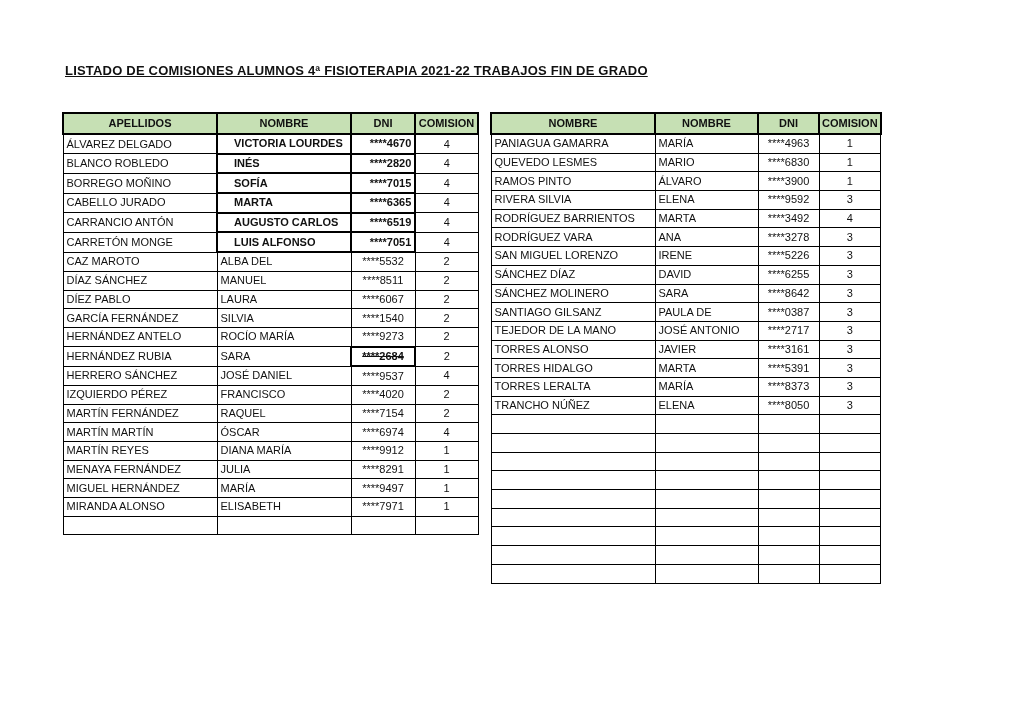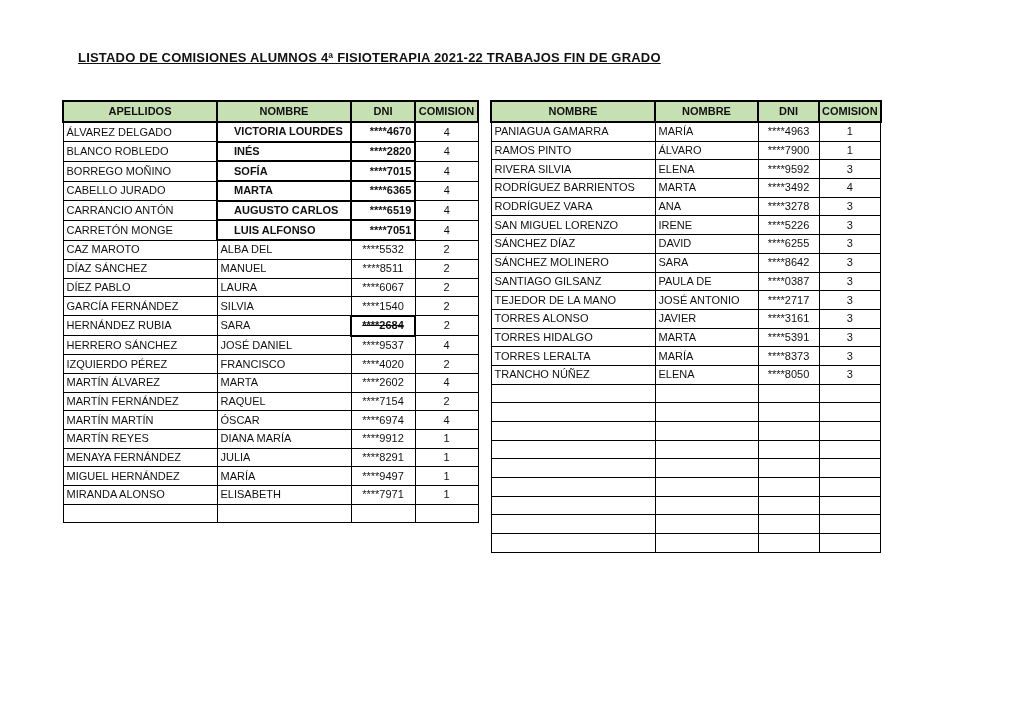--- a/index.html
+++ b/index.html
@@ -14,31 +14,30 @@
   }
   .page {
     position: relative;
     width: 1024px;
     height: 724px;
     background: #ffffff;
   }
   .doc-title {
     position: absolute;
     left: 65px;
-    top: 50px;
+    top: 63px;
     font-size: 13px;
     font-weight: bold;
     text-decoration: underline;
     letter-spacing: 0.2px;
     white-space: nowrap;
-    margin-left: 13px;
   }
   table.roster {
     position: absolute;
-    top: 100px;
+    top: 112px;
     border-collapse: collapse;
     table-layout: fixed;
     font-size: 11px;
     line-height: 1;
   }
   table.roster.left  { left: 62px; }
   table.roster.right { left: 490px; }
   table.roster th {
     border: 2px solid #000000;
     font-weight: bold;
@@ -154,42 +153,42 @@
           <td class="c">****6067</td>
           <td class="c">2</td>
         </tr>
         <tr>
           <td>GARCÍA FERNÁNDEZ</td>
           <td>SILVIA</td>
           <td class="c">****1540</td>
           <td class="c">2</td>
         </tr>
         <tr>
+          <td>HERNÁNDEZ ANTELO</td>
+          <td>ROCÍO MARÍA</td>
+          <td class="c">****9273</td>
+          <td class="c">2</td>
+        </tr>
+        <tr>
           <td>HERNÁNDEZ RUBIA</td>
           <td>SARA</td>
           <td class="c strike">****2684</td>
           <td class="c">2</td>
         </tr>
         <tr>
           <td>HERRERO SÁNCHEZ</td>
           <td>JOSÉ DANIEL</td>
           <td class="c">****9537</td>
           <td class="c">4</td>
         </tr>
         <tr>
           <td>IZQUIERDO PÉREZ</td>
           <td>FRANCISCO</td>
           <td class="c">****4020</td>
           <td class="c">2</td>
-        </tr>
-        <tr>
-          <td>MARTÍN ÁLVAREZ</td>
-          <td>MARTA</td>
-          <td class="c">****2602</td>
-          <td class="c">4</td>
         </tr>
         <tr>
           <td>MARTÍN FERNÁNDEZ</td>
           <td>RAQUEL</td>
           <td class="c">****7154</td>
           <td class="c">2</td>
         </tr>
         <tr>
           <td>MARTÍN MARTÍN</td>
           <td>ÓSCAR</td>
@@ -245,23 +244,29 @@
       </tr>
     </thead>
     <tbody>
         <tr>
           <td>PANIAGUA GAMARRA</td>
           <td>MARÍA</td>
           <td class="c">****4963</td>
           <td class="c">1</td>
         </tr>
         <tr>
+          <td>QUEVEDO LESMES</td>
+          <td>MARIO</td>
+          <td class="c">****6830</td>
+          <td class="c">1</td>
+        </tr>
+        <tr>
           <td>RAMOS PINTO</td>
           <td>ÁLVARO</td>
-          <td class="c">****7900</td>
+          <td class="c">****3900</td>
           <td class="c">1</td>
         </tr>
         <tr>
           <td>RIVERA SILVIA</td>
           <td>ELENA</td>
           <td class="c">****9592</td>
           <td class="c">3</td>
         </tr>
         <tr>
           <td>RODRÍGUEZ BARRIENTOS</td>

